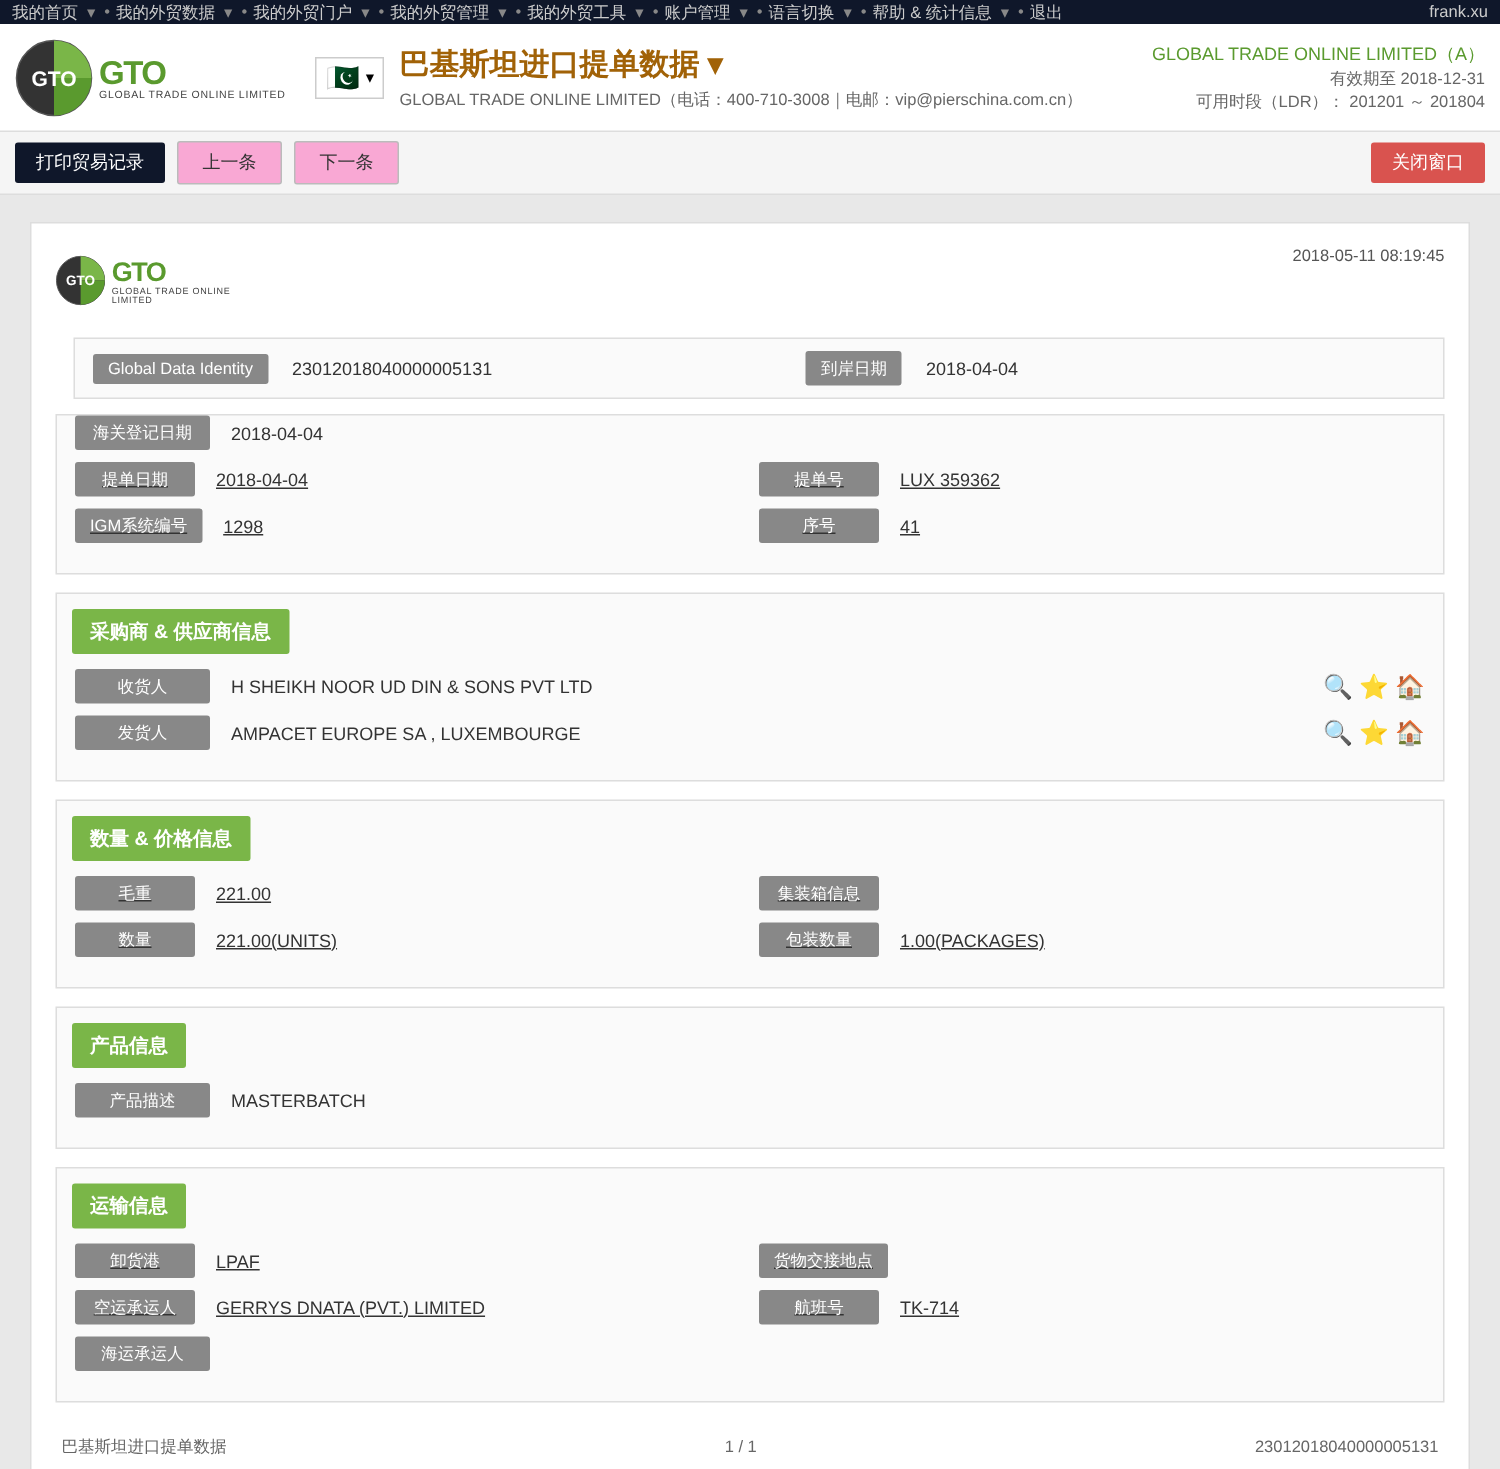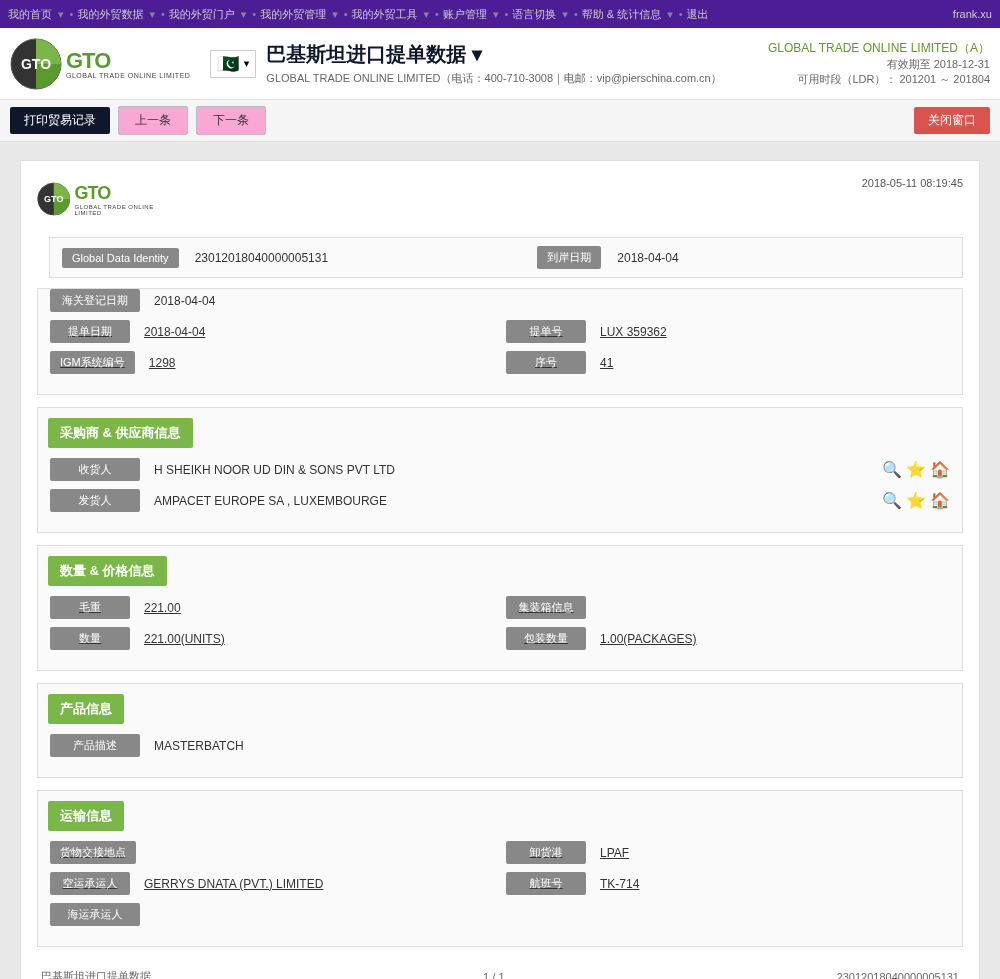--- a/index.html
+++ b/index.html
@@ -1,25 +1,25 @@
 <!DOCTYPE html>
 <html><head>
   <meta charset="utf-8">
   <style>
     * { margin: 0; padding: 0; box-sizing: border-box; }
     body { font-family: Arial, sans-serif; font-size: 12px; background: #e8e8e8; color: #333; width: 1000px; }
 
     
     .top-nav {
-      background: #4c1d95;
+      background: #0f172a;
       color: #ccc;
       display: flex;
       align-items: center;
       padding: 0 8px;
-      height: 28px;
+      height: 16px;
       font-size: 11px;
     }
     .top-nav a { color: #ccc; text-decoration: none; margin-right: 4px; cursor: pointer; }
     .top-nav .nav-sep { color: #888; margin: 0 2px; }
     .top-nav .right { margin-left: auto; color: #ccc; }
 
     
     .header {
       background: #fff;
       display: flex;
@@ -29,21 +29,21 @@
       min-height: 72px;
     }
     .logo-area { display: flex; flex-direction: column; align-items: center; margin-right: 10px; }
     .flag-area { display: flex; align-items: center; margin: 0 10px; }
     .flag-btn {
       background: #fff; border: 1px solid #ccc; padding: 2px 6px;
       display: flex; align-items: center; cursor: pointer; font-size: 11px;
     }
     .flag-icon { font-size: 18px; margin-right: 4px; }
     .title-area { flex: 1; }
-    .page-title { font-size: 20px; color: #0f172a; font-weight: bold; }
+    .page-title { font-size: 20px; color: #a16207; font-weight: bold; }
     .page-subtitle { font-size: 11px; color: #666; margin-top: 3px; }
     .header-right { text-align: right; font-size: 11px; color: #333; }
     .company-name { color: #5a9a2e; font-weight: normal; font-size: 12px; }
     .validity { color: #666; }
     .ldr { color: #666; }
 
     
     .toolbar {
       background: #f5f5f5;
       border-bottom: 1px solid #ddd;
@@ -364,26 +364,26 @@
         <span class="field-value">MASTERBATCH</span>
       </div>
     </div>
   </div>
 
   <div class="section">
     <div class="section-header">运输信息</div>
     <div class="section-inner">
       <div class="field-row-2col">
         <div class="col">
+          <button class="field-label-btn">卸货港</button>
+          <span class="field-value">LPAF</span>
+        </div>
+        <div class="col">
           <button class="field-label-btn">货物交接地点</button>
           <span class="field-value"></span>
-        </div>
-        <div class="col">
-          <button class="field-label-btn">卸货港</button>
-          <span class="field-value">LPAF</span>
         </div>
       </div>
       <div class="field-row-2col">
         <div class="col">
           <button class="field-label-btn">空运承运人</button>
           <span class="field-value">GERRYS DNATA (PVT.) LIMITED</span>
         </div>
         <div class="col">
           <button class="field-label-btn">航班号</button>
           <span class="field-value">TK-714</span>

